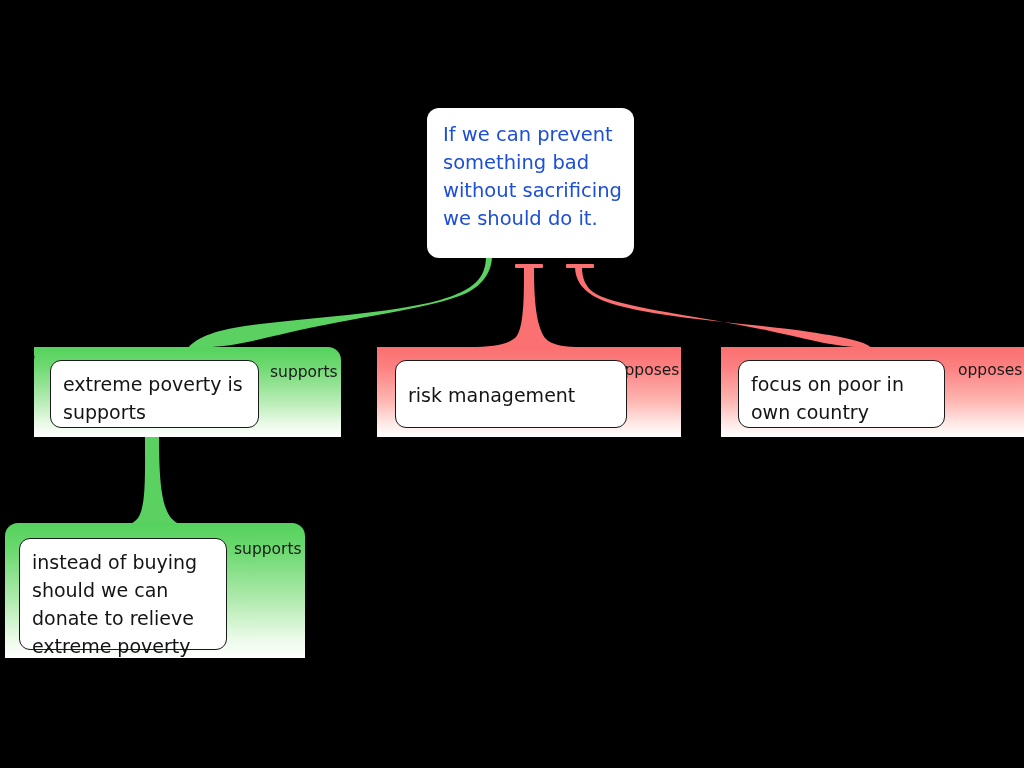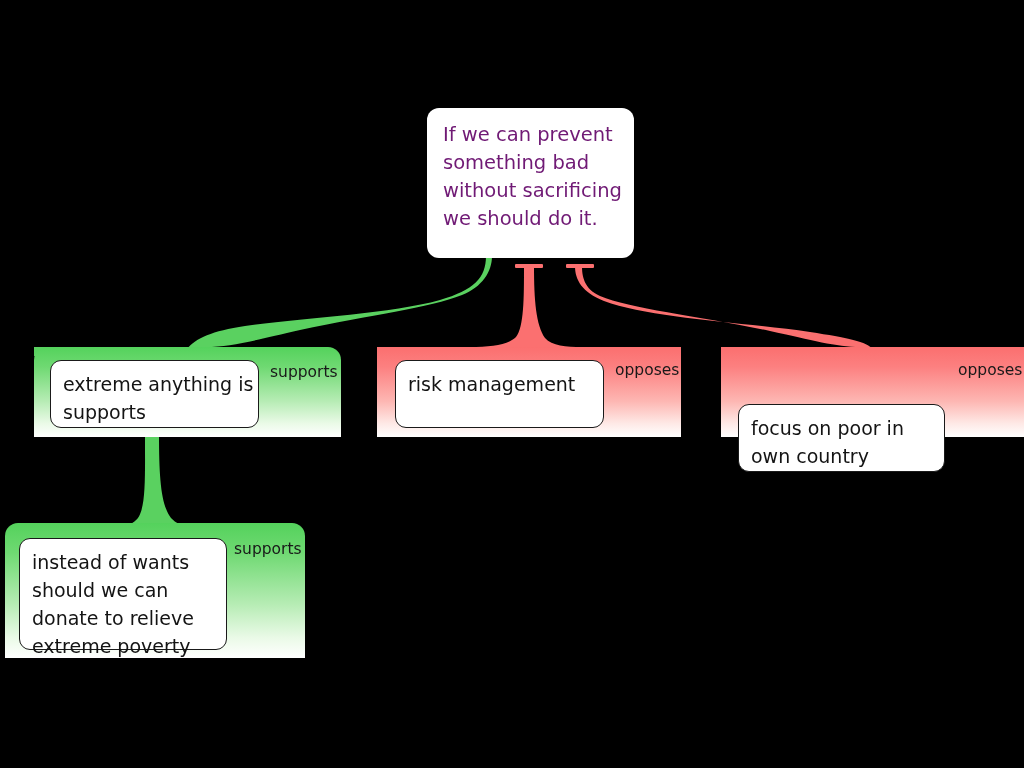--- a/index.html
+++ b/index.html
@@ -31,21 +31,21 @@
   }
   .links-layer svg { display: block; }
 
   
   .root-node {
     position: absolute;
     background: #ffffff;
     border-radius: 12px;
     box-sizing: border-box;
     padding: 13px 16px 10px 16px;
-    color: #701a75;
+    color: #1d4ed8;
     font-size: 19.5px;
     line-height: 28px;
     z-index: 6;
   }
 
   
   .reason {
     position: absolute;
     box-sizing: border-box;
     z-index: 5;
@@ -150,46 +150,46 @@
     <span class="txt-line">If we can prevent</span>
     <span class="txt-line">something bad</span>
     <span class="txt-line">without sacrificing</span>
     <span class="txt-line">we should do it.</span>
   </div>
 
   <div class="reason supports" id="reason-0" style="left: 34px; top: 347px; width: 307px; height: 90px;">
     <div class="panel"></div>
     <div class="reltype" id="reltype-0" style="left: 236px; top: 16px;">supports</div>
     <div class="body" id="body-0" style="left: 16px; top: 13px; width: 209px; height: 68px;">
-      <span class="txt-line">extreme anything is</span>
+      <span class="txt-line">extreme poverty is</span>
       <span class="txt-line">supports</span>
     </div>
   </div>
 
   <div class="reason opposes" id="reason-1" style="left: 377px; top: 347px; width: 304px; height: 90px;">
     <div class="panel"></div>
     <div class="reltype" id="reltype-1" style="left: 238px; top: 14px;">opposes</div>
-    <div class="body" id="body-1" style="display: flex; align-items: flex-start; left: 18px; top: 13px; width: 209px; height: 68px;">
+    <div class="body" id="body-1" style="display: flex; align-items: center; left: 18px; top: 13px; width: 232px; height: 68px;">
       <span class="txt-line">risk management</span>
     </div>
   </div>
 
   <div class="reason opposes" id="reason-2" style="left: 721px; top: 347px; width: 303px; height: 90px;">
     <div class="panel"></div>
     <div class="reltype" id="reltype-2" style="left: 237px; top: 14px;">opposes</div>
-    <div class="body" id="body-2" style="left: 17px; top: 13px; width: 207px; height: 68px; margin-top: 44px;">
+    <div class="body" id="body-2" style="left: 17px; top: 13px; width: 207px; height: 68px;">
       <span class="txt-line">focus on poor in</span>
       <span class="txt-line">own country</span>
     </div>
   </div>
 
   <div class="reason supports" id="reason-3" style="left: 5px; top: 523px; width: 300px; height: 135px;">
     <div class="panel"></div>
     <div class="reltype" id="reltype-3" style="left: 229px; top: 17px;">supports</div>
     <div class="body" id="body-3" style="left: 14px; top: 15px; width: 208px; height: 112px;">
-      <span class="txt-line">instead of wants</span>
+      <span class="txt-line">instead of buying</span>
       <span class="txt-line">should we can</span>
       <span class="txt-line">donate to relieve</span>
       <span class="txt-line">extreme poverty</span>
     </div>
   </div>
 
 </div>
 
 </body></html>

